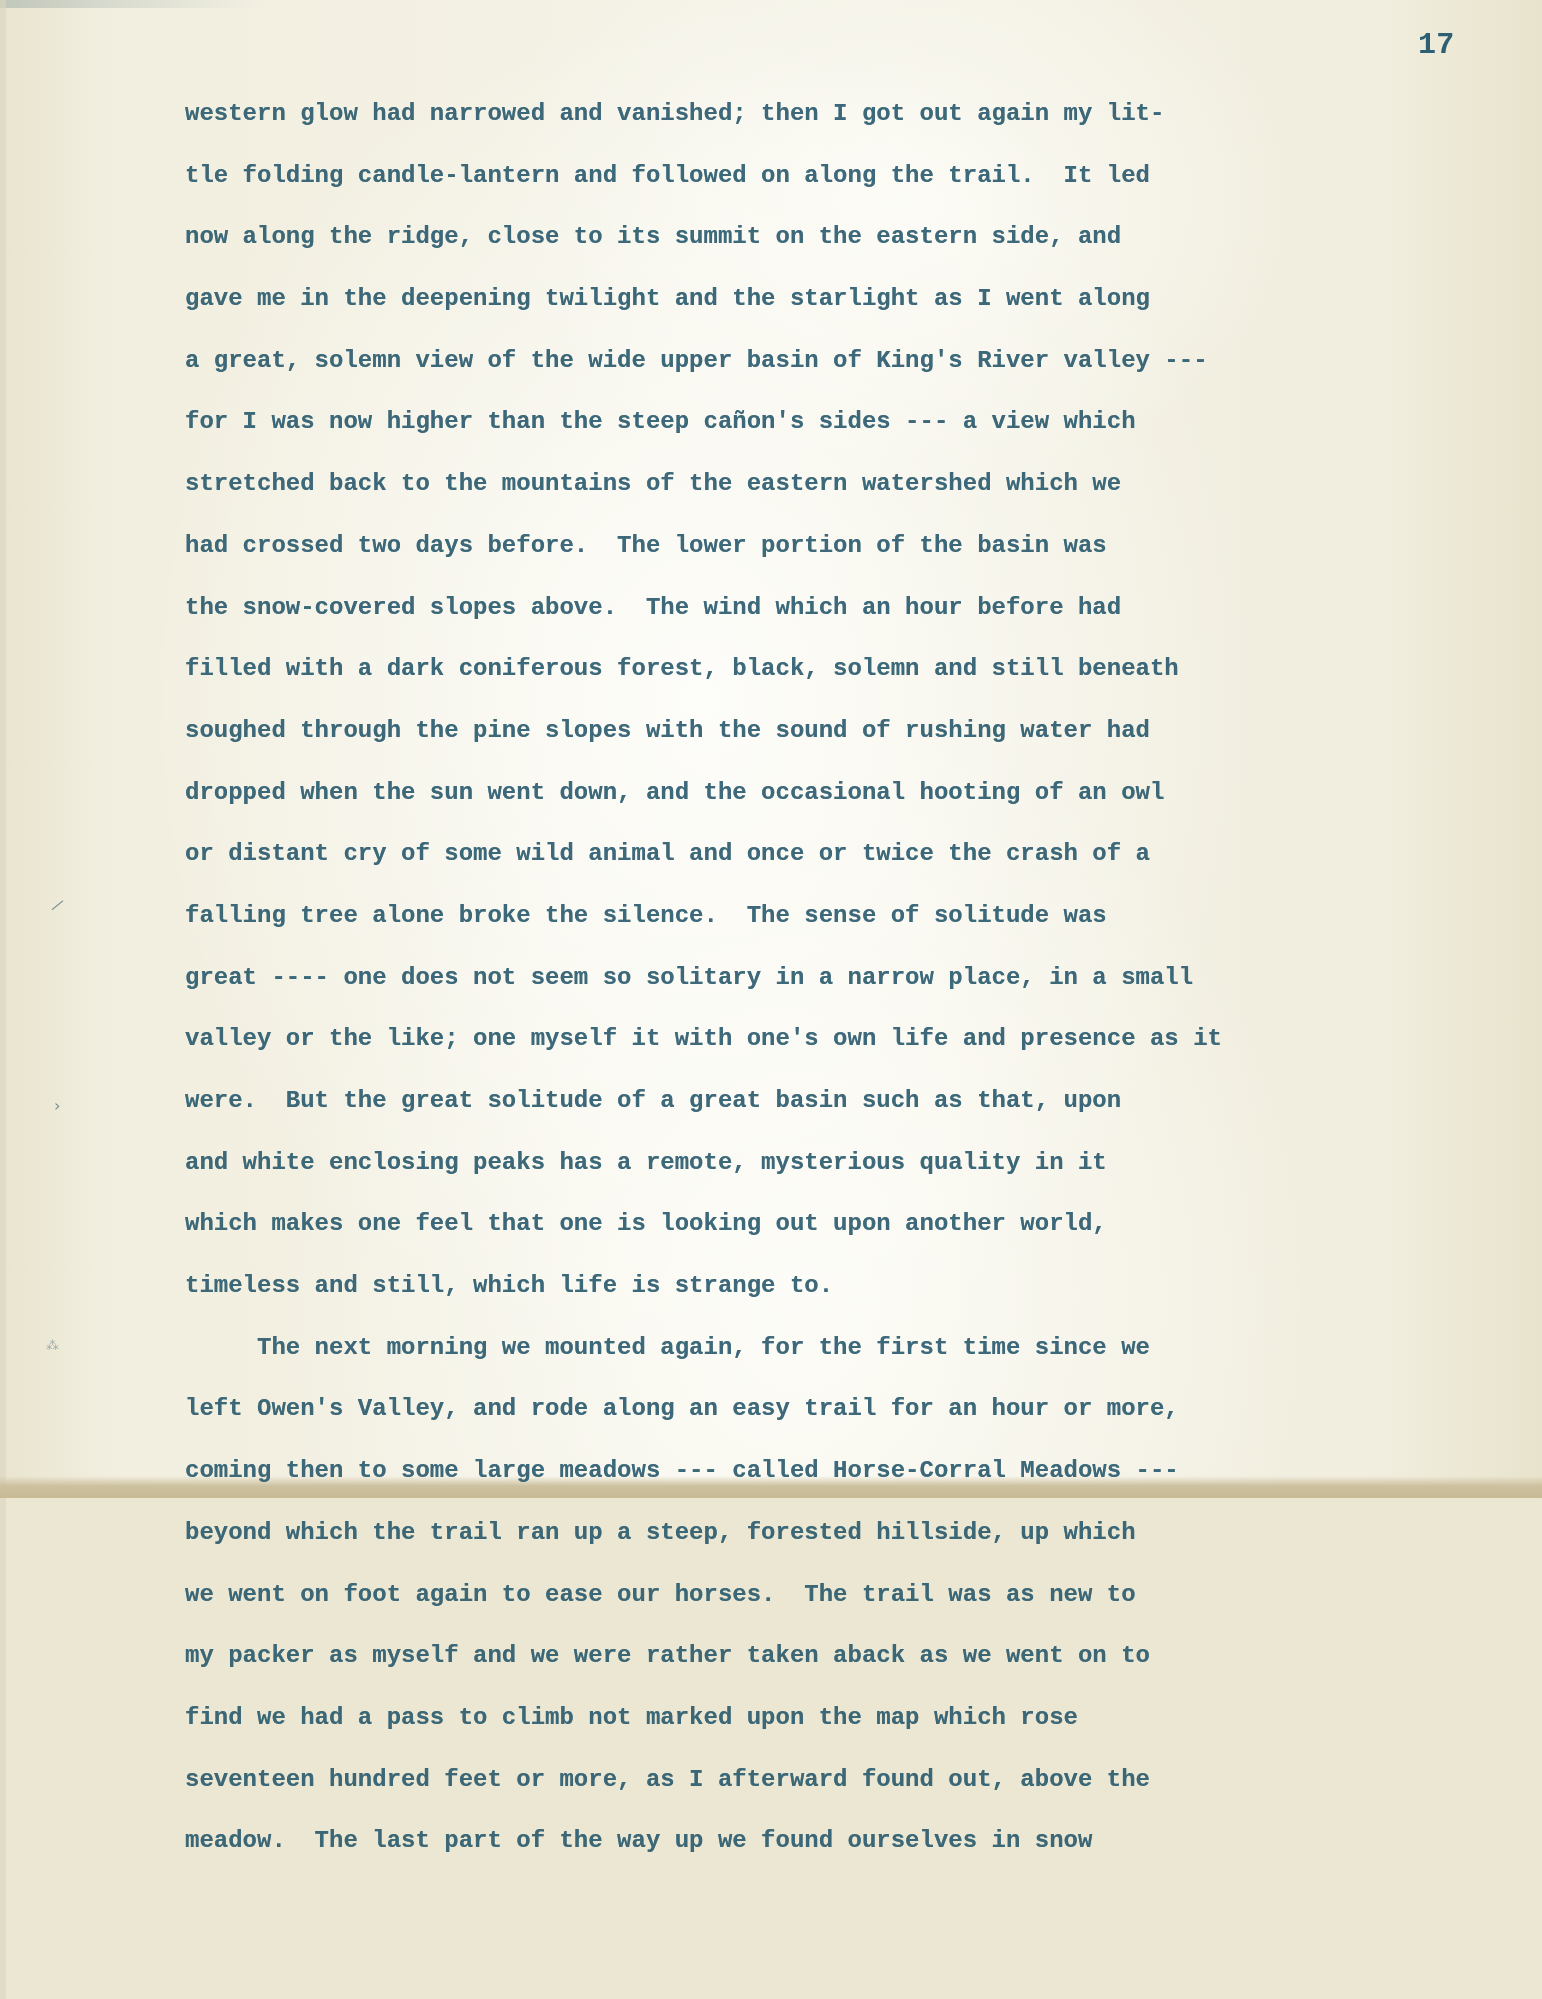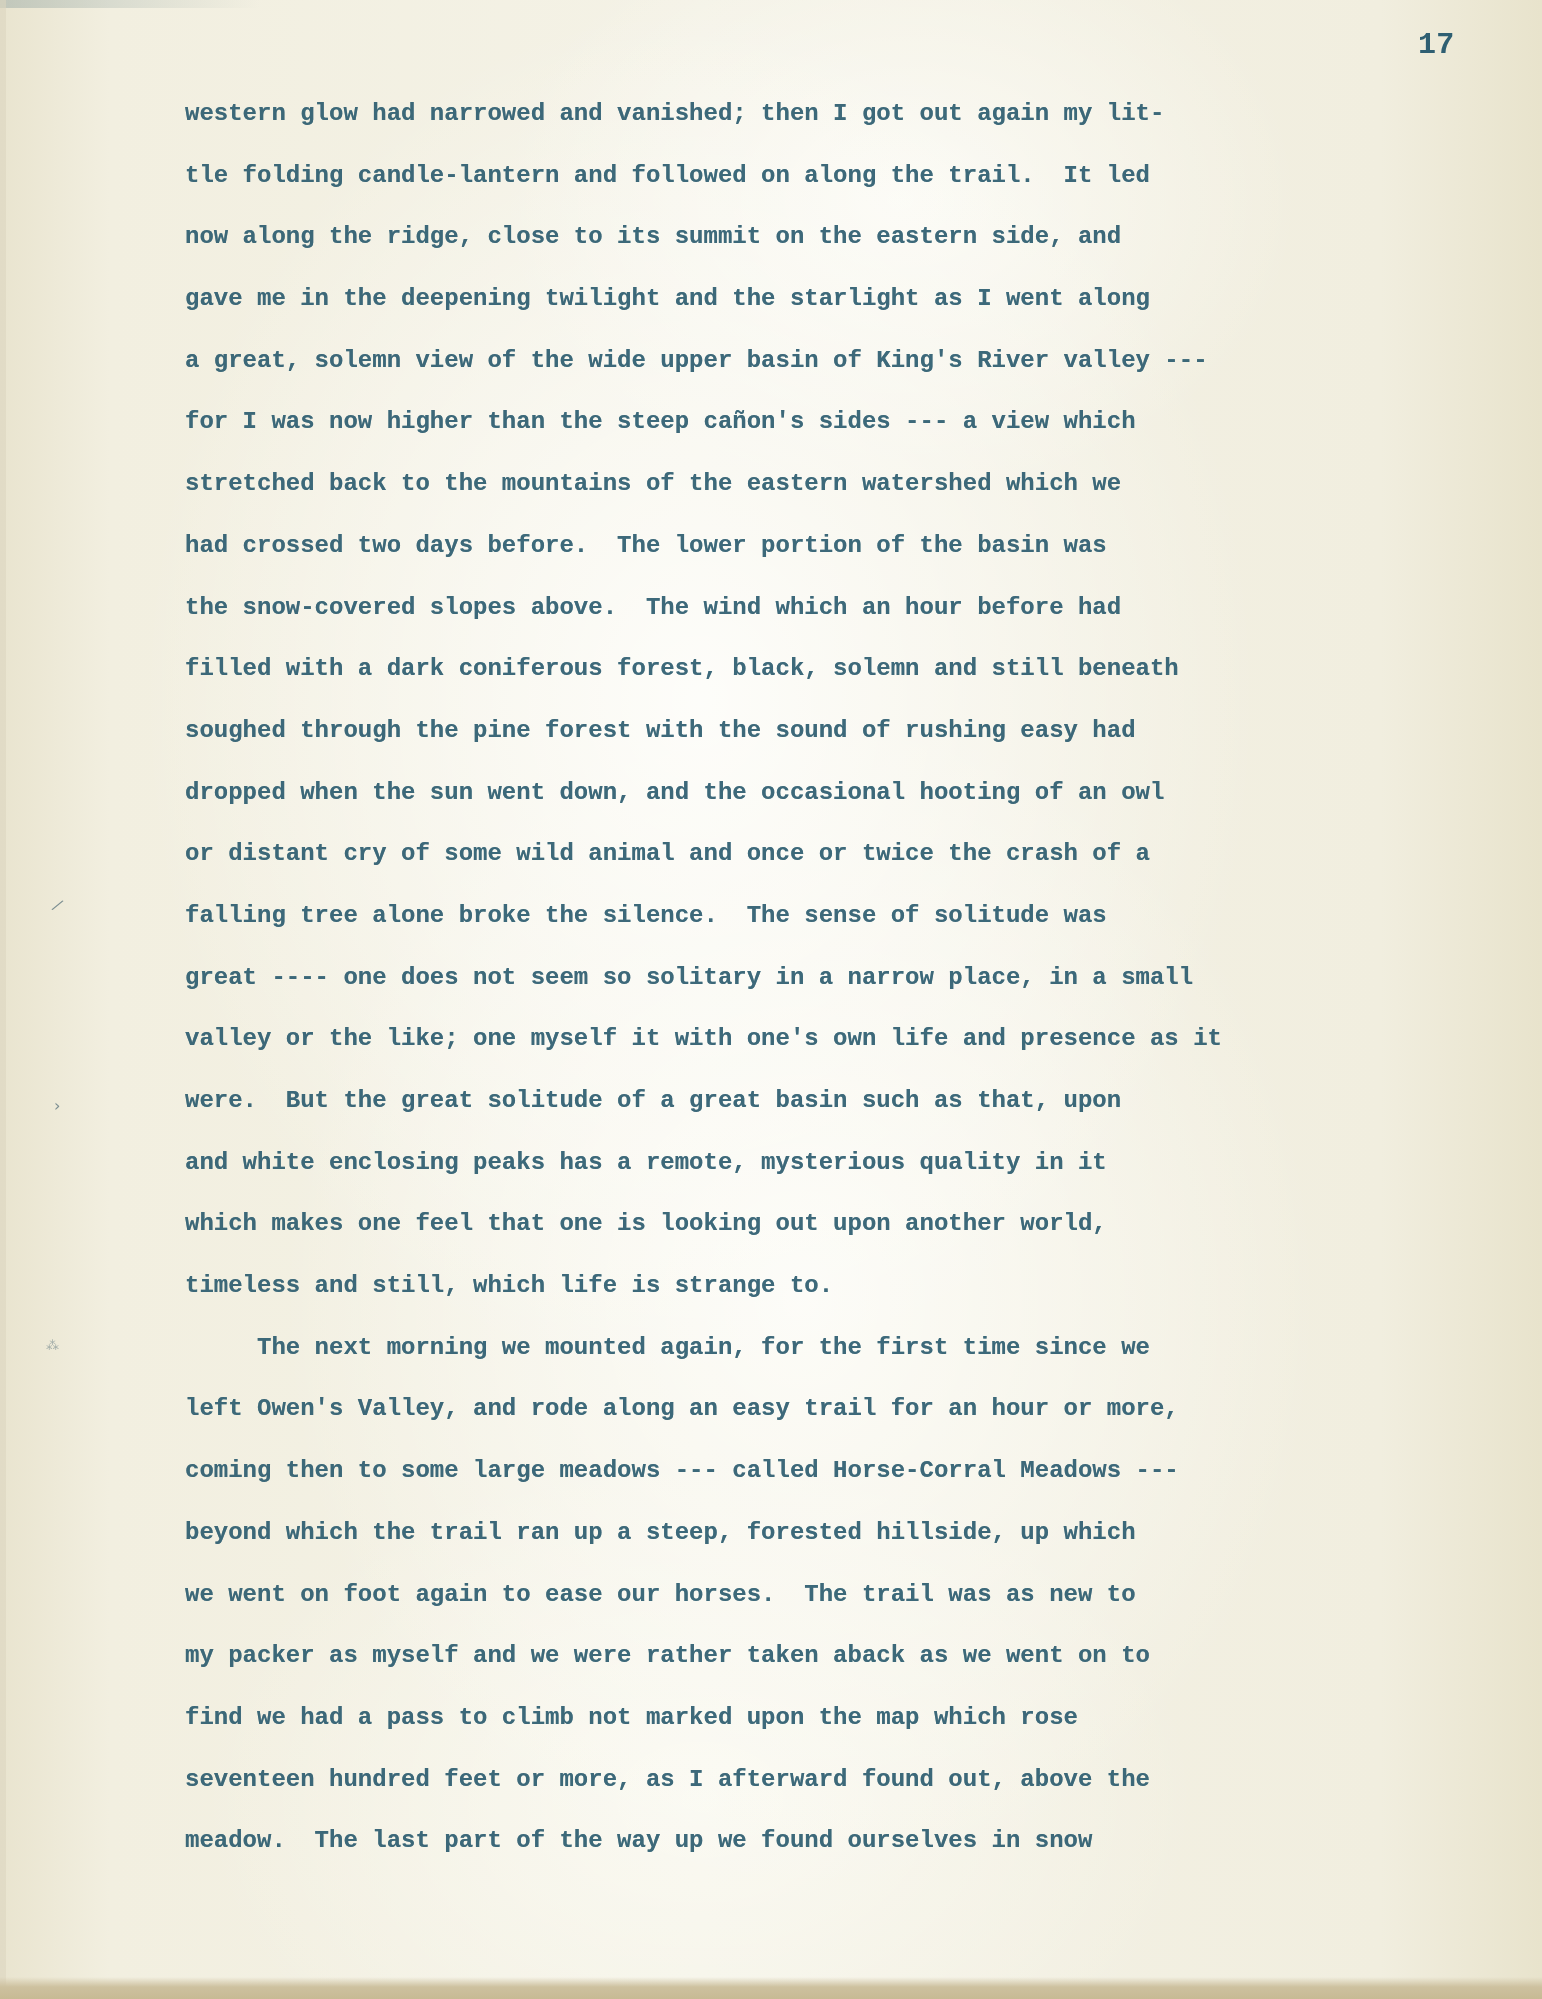--- a/index.html
+++ b/index.html
@@ -10,21 +10,21 @@
       width: 1542px;
       height: 1999px;
       overflow: hidden;
       background: #ece7d3;
       position: relative;
     }
     .page {
       position: absolute;
       left: 0; top: 0;
       width: 1542px;
-      height: 1999px;
+      height: 1498px;
       background:
         radial-gradient(ellipse 560px 700px at 700px 700px, rgba(255,255,253,0.85), rgba(255,255,253,0) 100%),
         radial-gradient(ellipse 520px 600px at 800px 1300px, rgba(255,255,252,0.8), rgba(255,255,252,0) 100%),
         radial-gradient(ellipse 400px 300px at 900px 200px, rgba(255,255,252,0.7), rgba(255,255,252,0) 100%),
         radial-gradient(ellipse 500px 350px at 700px 1800px, rgba(255,255,250,0.6), rgba(255,255,250,0) 100%),
         linear-gradient(to right, #e9e4cf 0px, #f2efe0 110px, #f4f2e6 700px, #f1eedf 1380px, #e8e3cc 1542px);
     }
     .top-stain {
       position: absolute;
       left: 0; top: 0;
@@ -99,21 +99,21 @@
     <div class="line">western glow had narrowed and vanished; then I got out again my lit-</div>
     <div class="line">tle folding candle-lantern and followed on along the trail.  It led</div>
     <div class="line">now along the ridge, close to its summit on the eastern side, and</div>
     <div class="line">gave me in the deepening twilight and the starlight as I went along</div>
     <div class="line">a great, solemn view of the wide upper basin of King's River valley ---</div>
     <div class="line">for I was now higher than the steep cañon's sides --- a view which</div>
     <div class="line">stretched back to the mountains of the eastern watershed which we</div>
     <div class="line">had crossed two days before.  The lower portion of the basin was</div>
     <div class="line">the snow-covered slopes above.  The wind which an hour before had</div>
     <div class="line">filled with a dark coniferous forest, black, solemn and still beneath</div>
-    <div class="line">soughed through the pine forest with the sound of rushing easy had</div>
+    <div class="line">soughed through the pine slopes with the sound of rushing water had</div>
     <div class="line">dropped when the sun went down, and the occasional hooting of an owl</div>
     <div class="line">or distant cry of some wild animal and once or twice the crash of a</div>
     <div class="line">falling tree alone broke the silence.  The sense of solitude was</div>
     <div class="line">great ---- one does not seem so solitary in a narrow place, in a small</div>
     <div class="line">valley or the like; one myself it with one's own life and presence as it</div>
     <div class="line">were.  But the great solitude of a great basin such as that, upon</div>
     <div class="line">and white enclosing peaks has a remote, mysterious quality in it</div>
     <div class="line">which makes one feel that one is looking out upon another world,</div>
     <div class="line">timeless and still, which life is strange to.</div>
     <div class="line">     The next morning we mounted again, for the first time since we</div>

